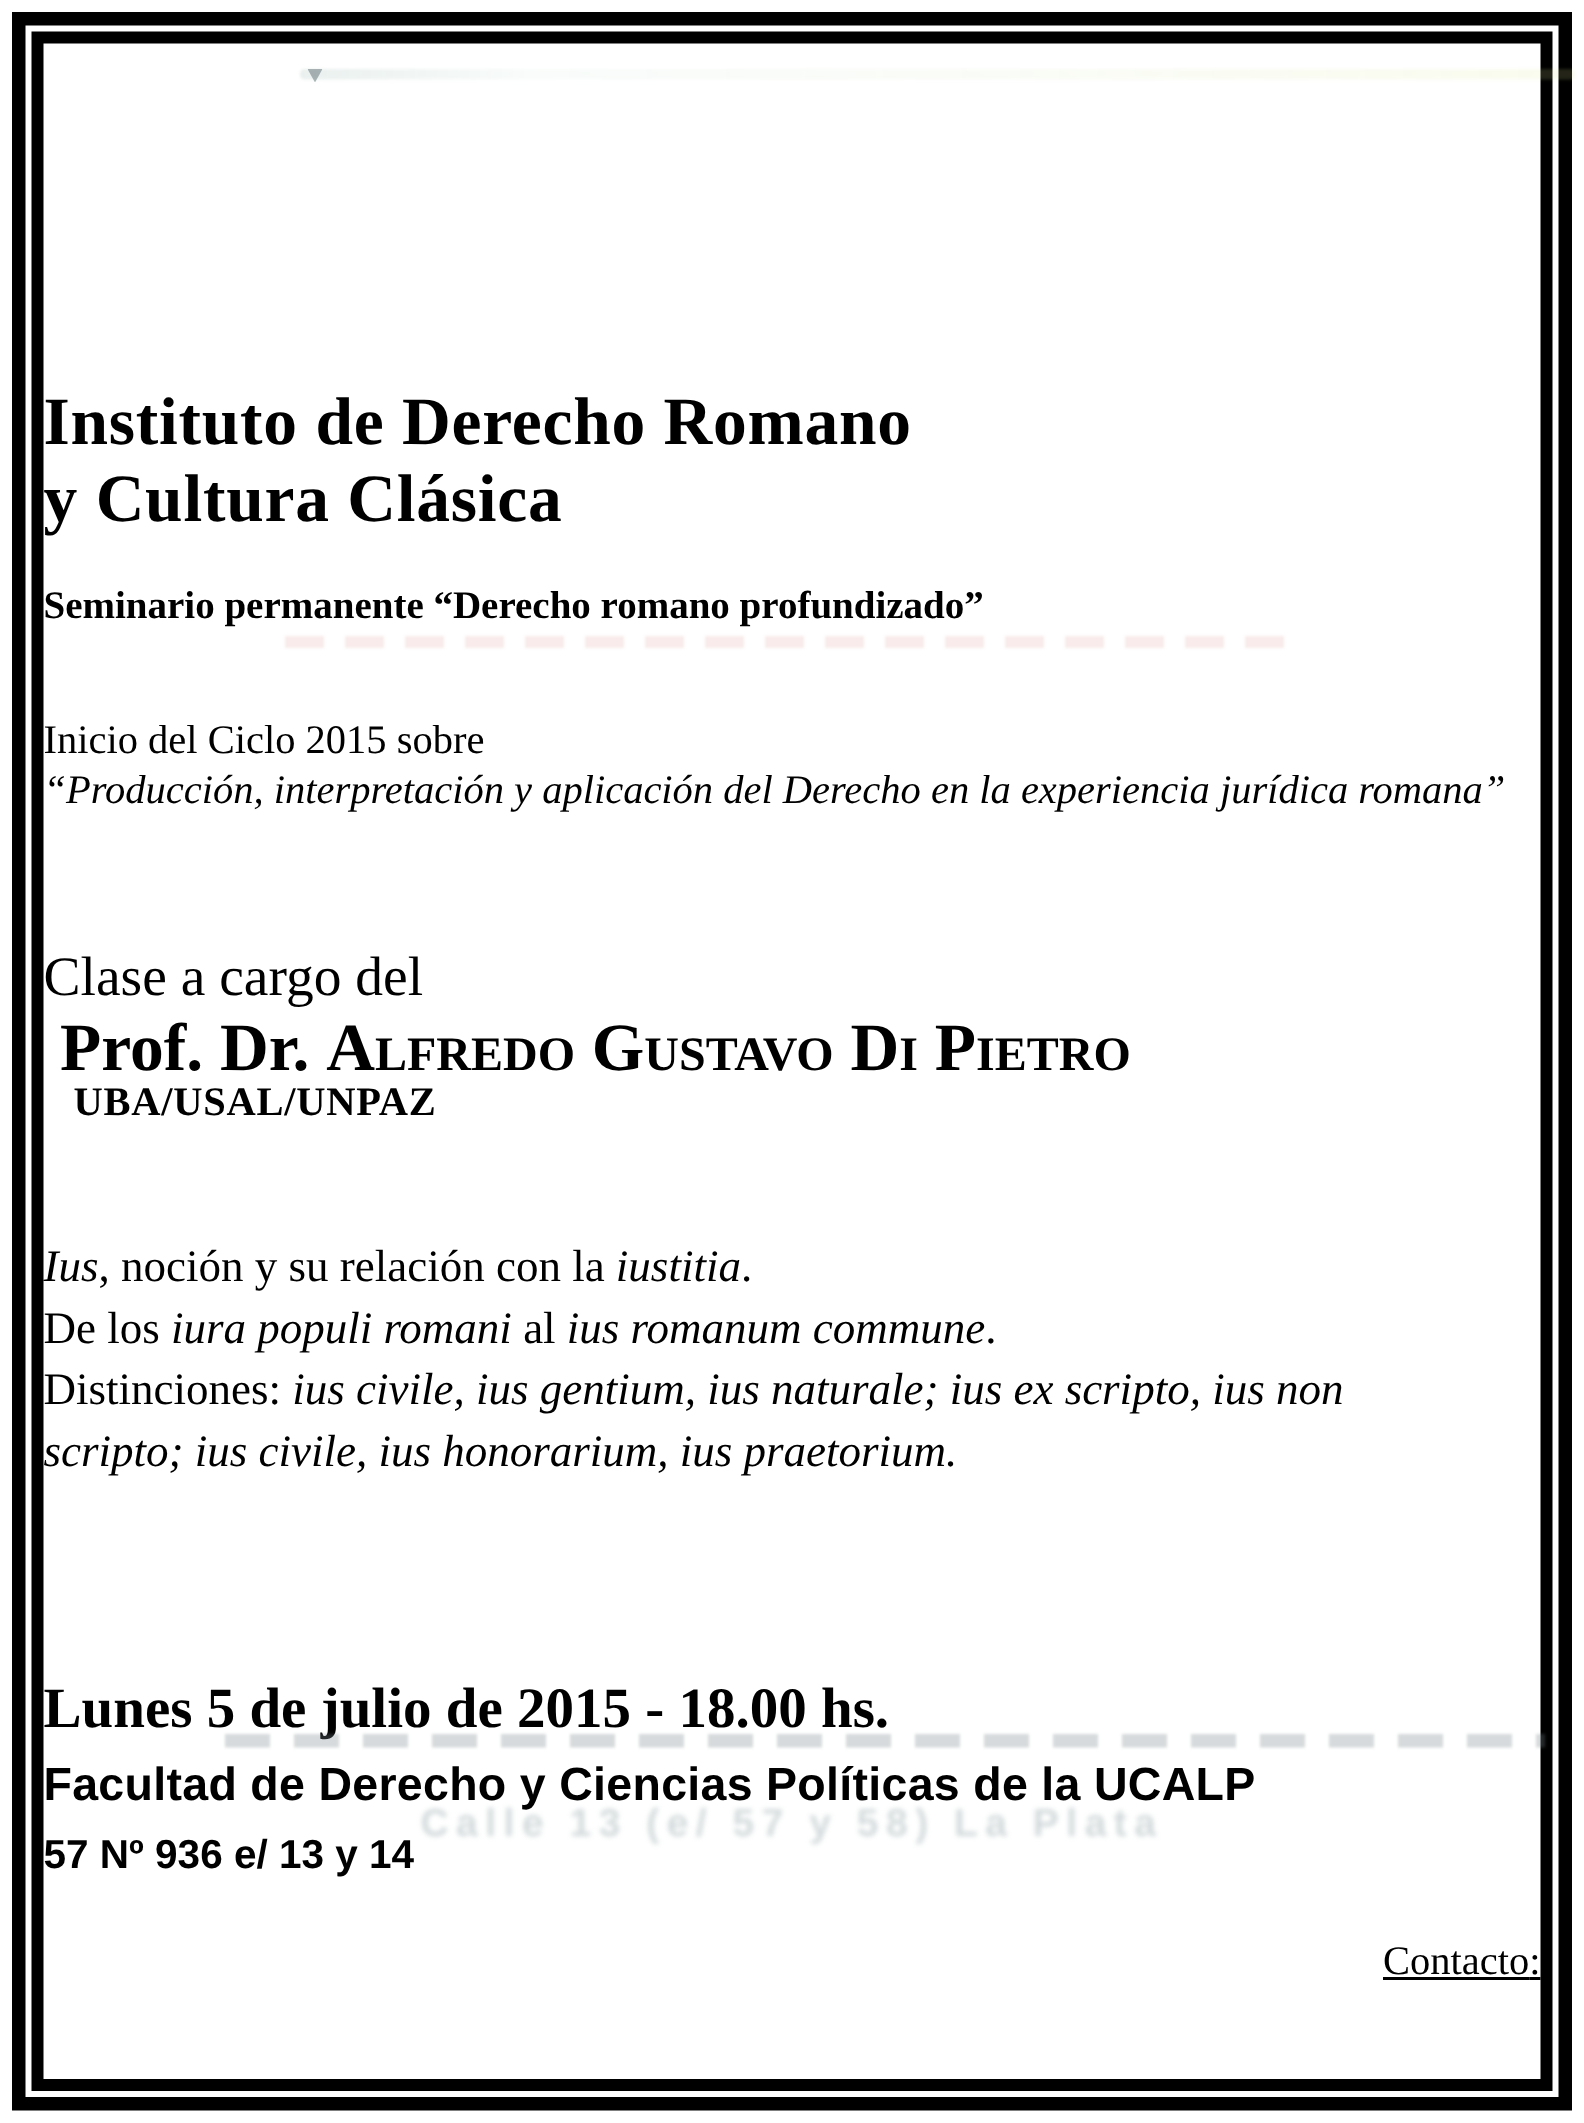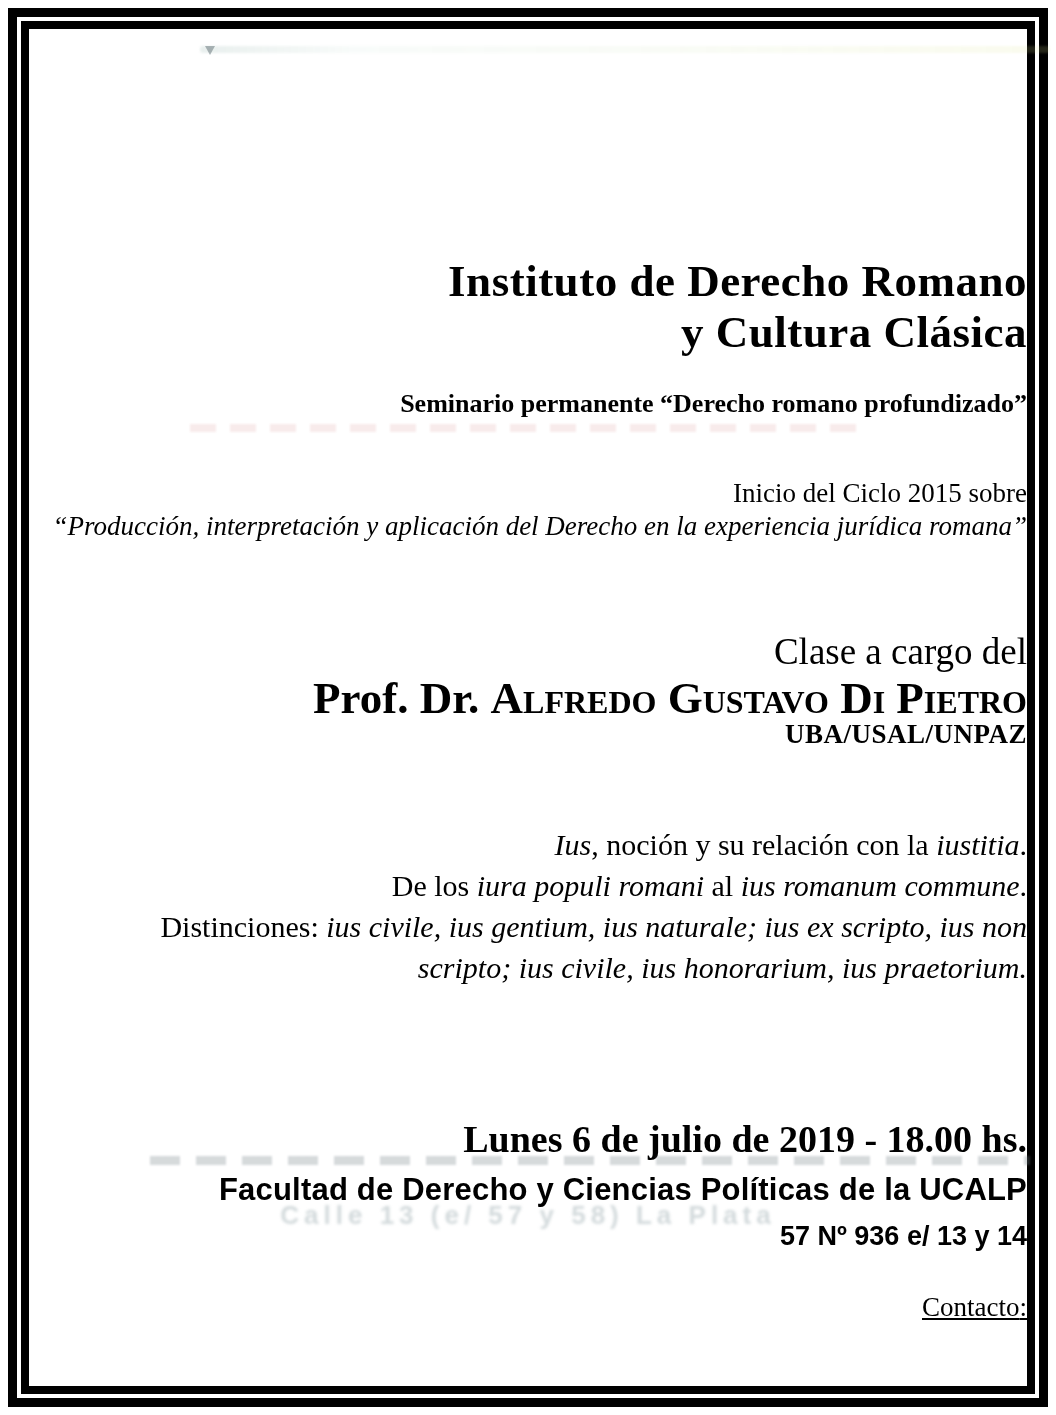--- a/index.html
+++ b/index.html
@@ -6,30 +6,30 @@
   body{
     width:1056px;height:1415px;position:relative;
     background:#ffffff;color:#000000;
     font-family:"Liberation Serif","DejaVu Serif",serif;
     overflow:hidden;
   }
   
   .frame-outer{position:absolute;inset:8px;border:9px solid #000;pointer-events:none;}
   .frame-inner{position:absolute;inset:21px;border:8px solid #000;pointer-events:none;}
 
-  .center-block{position:absolute;left:44px;right:29px;text-align:right;}
+  .center-block{position:absolute;left:29px;right:29px;text-align:left;}
 
   .title{top:256px;font-size:45px;line-height:51px;font-weight:bold;letter-spacing:0.5px;}
   .subtitle{top:389px;font-size:26px;font-weight:bold;}
   .cycle-intro{top:478px;font-size:27px;}
   .cycle-theme{top:511px;font-size:27px;font-style:italic;white-space:nowrap;}
   .lecture-lead{top:612px;font-size:37px;margin-top:18px;}
   .professor{top:672px;font-size:45px;font-weight:bold;white-space:nowrap;margin-left:11px;}
   .professor .sc{font-variant:small-caps;}
-  .affiliation{top:719px;font-size:27px;font-weight:bold;letter-spacing:0.5px;}
+  .affiliation{top:719px;font-size:27px;font-weight:bold;letter-spacing:0.5px;padding-left:20px;}
   .topic{top:824px;font-size:30px;line-height:41px;}
   .topic .it{font-style:italic;margin-top:24px;}
   .datetime{top:1117px;font-size:38px;font-weight:bold;}
   .venue{top:1172px;font-size:31px;font-weight:bold;font-family:"Liberation Sans","DejaVu Sans",sans-serif;letter-spacing:0.2px;}
   .address{top:1221px;font-size:27px;font-weight:bold;font-family:"Liberation Sans","DejaVu Sans",sans-serif;}
 
   .contact{position:absolute;right:29px;top:1292px;text-align:right;margin-left:40px;}
   .contact-label-line{font-size:27px;line-height:30px;}
   .contact-label-line .u{text-decoration:underline;}
   .contact-email{font-size:28px;line-height:31px;}
@@ -98,21 +98,21 @@
 
 <div class="center-block affiliation">UBA/USAL/UNPAZ</div>
 
 <div class="center-block topic">
   <div><span class="it">Ius</span><span>, noción y su relación con la </span><span class="it">iustitia</span><span>.</span></div>
   <div><span>De los </span><span class="it">iura populi romani</span><span> al </span><span class="it">ius romanum commune</span><span>.</span></div>
   <div><span>Distinciones: </span><span class="it">ius civile, ius gentium, ius naturale; ius ex scripto, ius non</span></div>
   <div><span class="it">scripto; ius civile, ius honorarium, ius praetorium.</span></div>
 </div>
 
-<div class="center-block datetime">Lunes 6 de julio de 2019 - 18.00 hs.</div>
+<div class="center-block datetime">Lunes 5 de julio de 2015 - 18.00 hs.</div>
 
 <div class="artifact ghost-dashes"></div>
 
 <div class="center-block venue">Facultad de Derecho y Ciencias Políticas de la UCALP</div>
 
 <div class="artifact ghost-address">Calle 13 (e/ 57 y 58)  La Plata</div>
 
 <div class="center-block address">57 Nº 936 e/ 13 y 14</div>
 
 <div class="contact">

